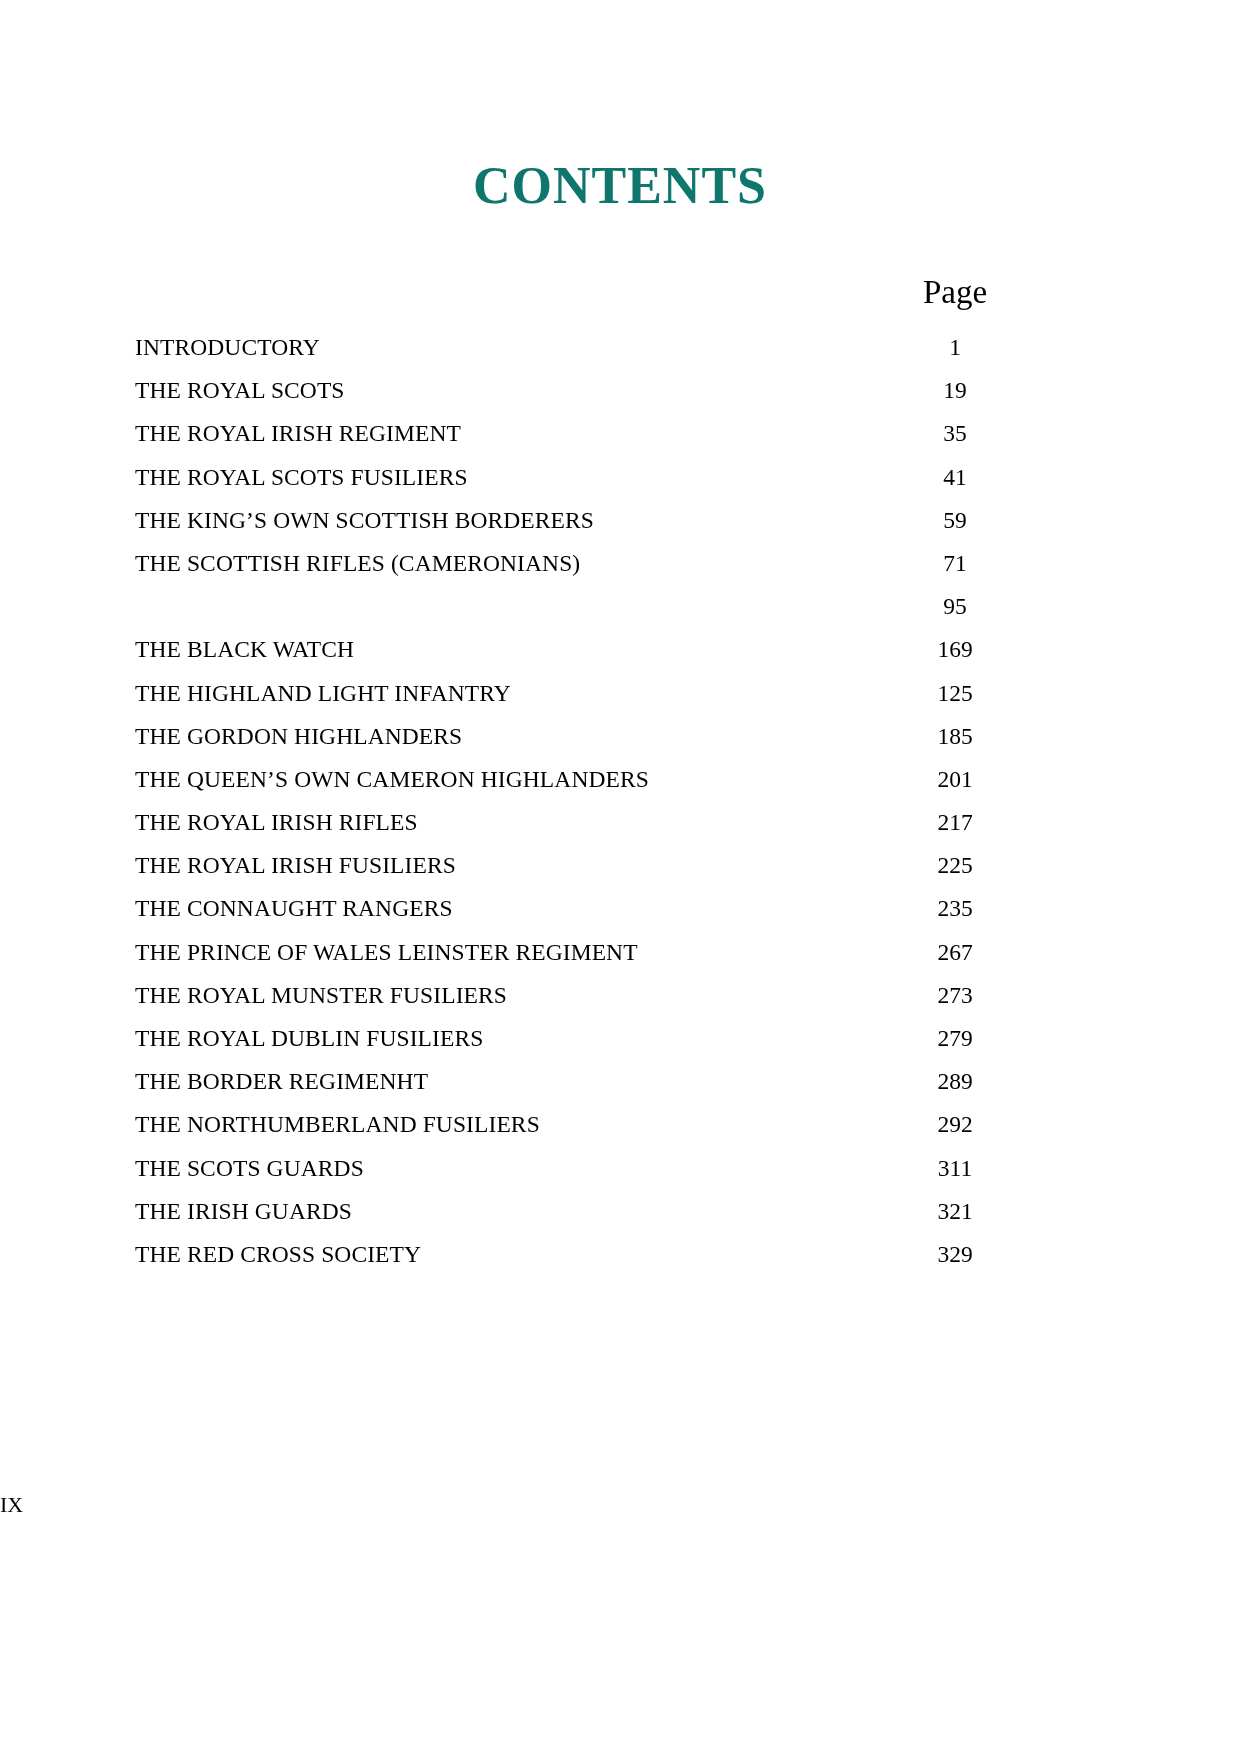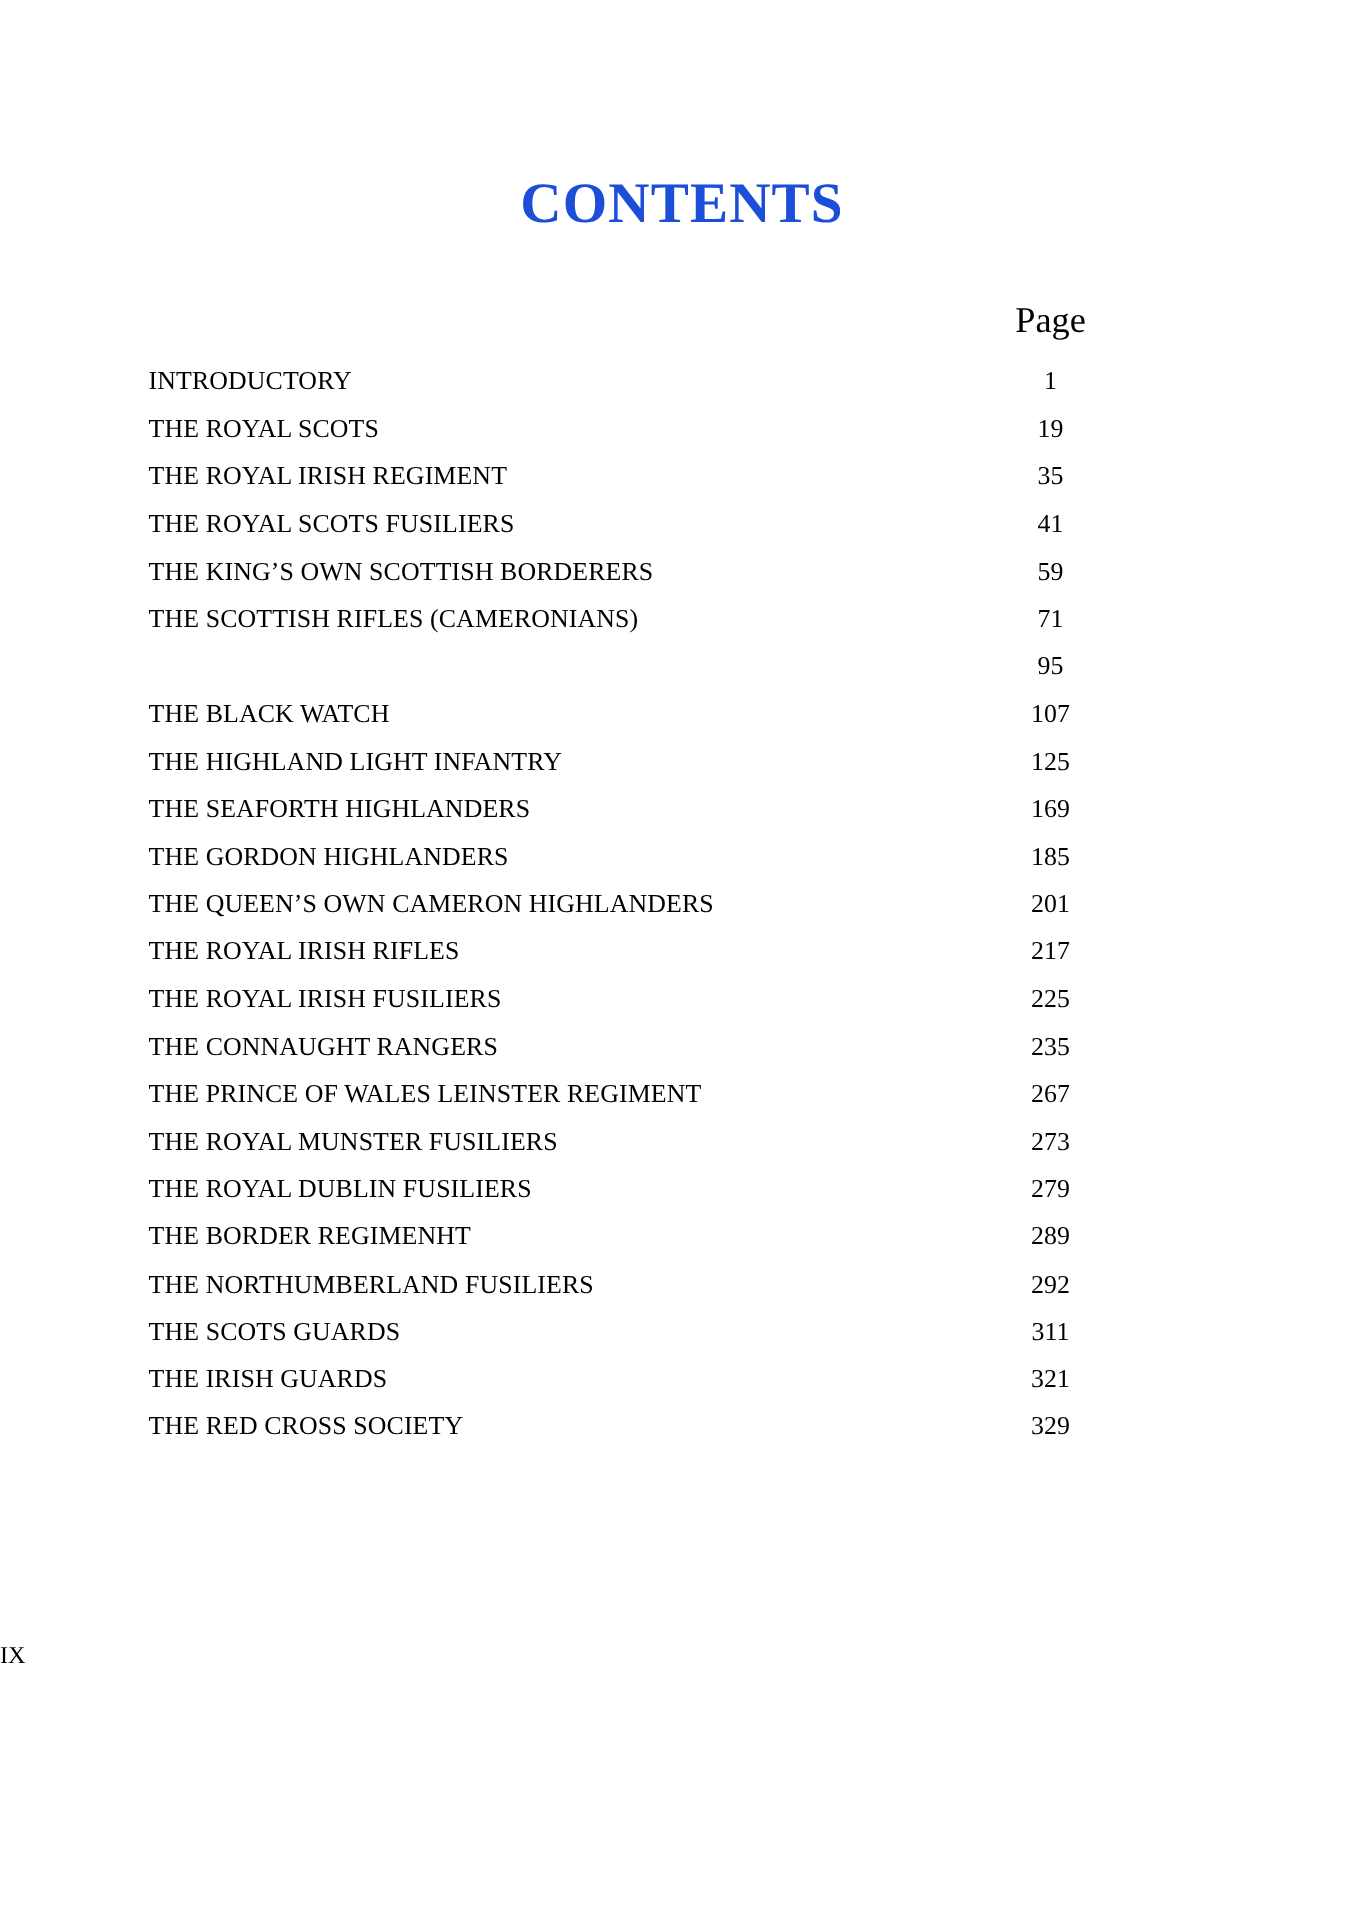--- a/index.html
+++ b/index.html
@@ -25,21 +25,21 @@
     top: 124px;
     left: 0;
     width: 1240px;
     text-align: center;
     font-family: "Liberation Serif", "DejaVu Serif", serif;
     font-weight: bold;
     font-size: 52px;
     letter-spacing: 1px;
     font-variant: small-caps;
     line-height: 1.05;
-    color: #1d4ed8;
+    color: #0f766e;
   }
 
   
   .toc {
     position: absolute;
     top: 276px;
     left: 135px;
     width: 905px;
   }
   .toc-header {
@@ -128,31 +128,27 @@
         </div>
         <div class="toc-row">
           <span class="toc-title">THE SCOTTISH RIFLES (CAMERONIANS)</span>
           <span class="toc-page">71</span>
         </div>
         <div class="toc-row">
           <span class="toc-page">95</span>
         </div>
         <div class="toc-row">
           <span class="toc-title">THE BLACK WATCH</span>
-          <span class="toc-page">107</span>
+          <span class="toc-page">169</span>
         </div>
         <div class="toc-row">
           <span class="toc-title">THE HIGHLAND LIGHT INFANTRY</span>
           <span class="toc-page">125</span>
         </div>
         <div class="toc-row">
-          <span class="toc-title">THE SEAFORTH HIGHLANDERS</span>
-          <span class="toc-page">169</span>
-        </div>
-        <div class="toc-row">
           <span class="toc-title">THE GORDON HIGHLANDERS</span>
           <span class="toc-page">185</span>
         </div>
         <div class="toc-row">
           <span class="toc-title">THE QUEEN’S OWN CAMERON HIGHLANDERS</span>
           <span class="toc-page">201</span>
         </div>
         <div class="toc-row">
           <span class="toc-title">THE ROYAL IRISH RIFLES</span>
           <span class="toc-page">217</span>

